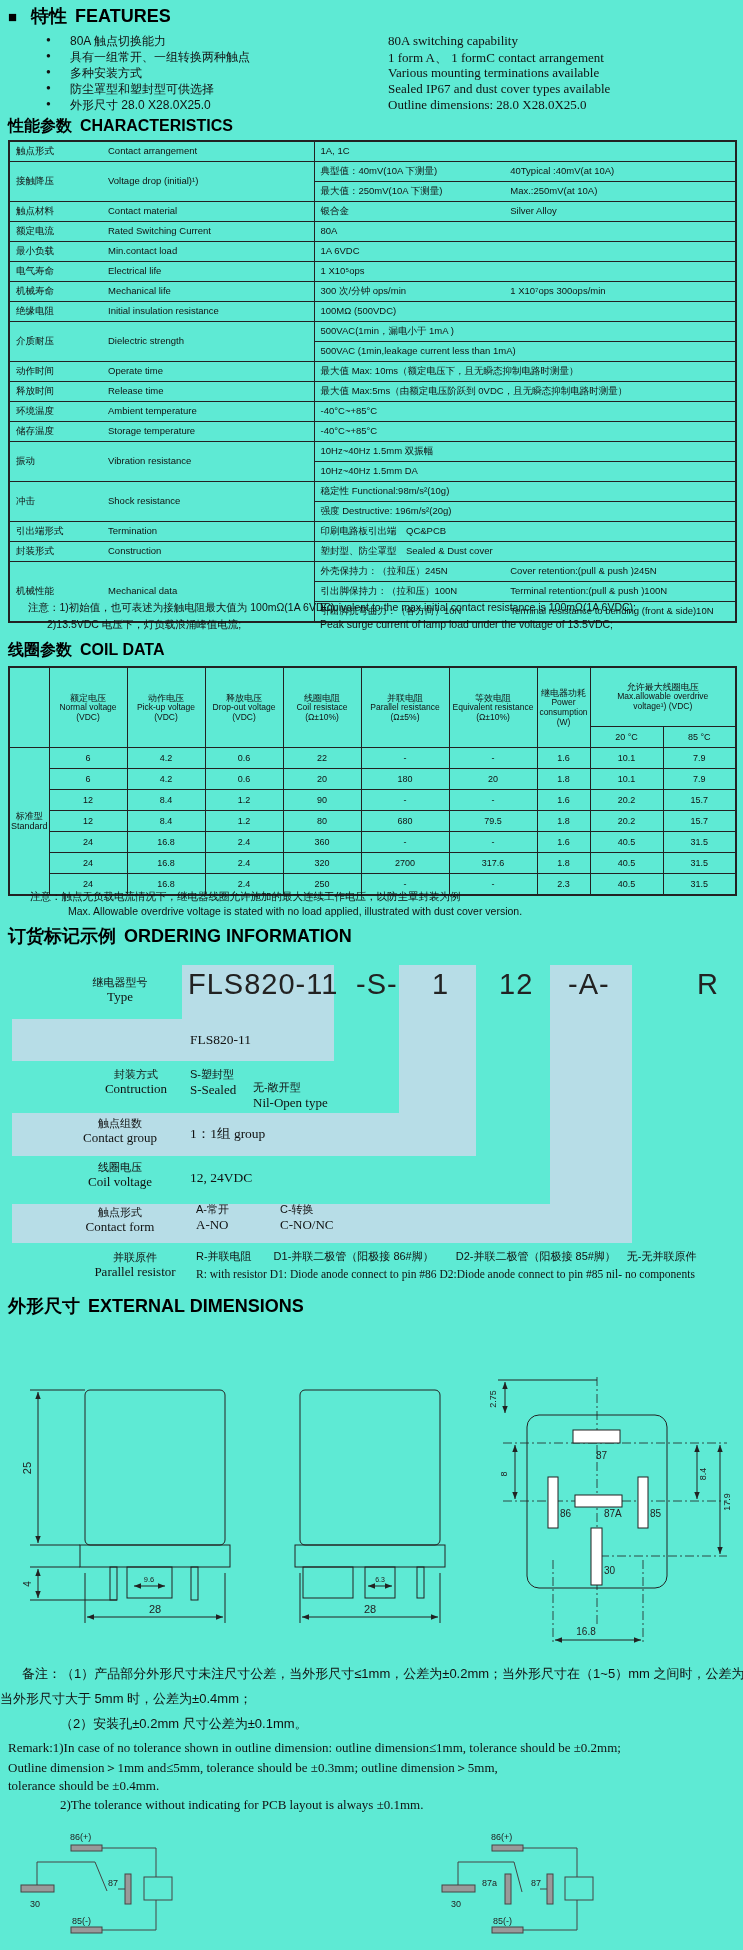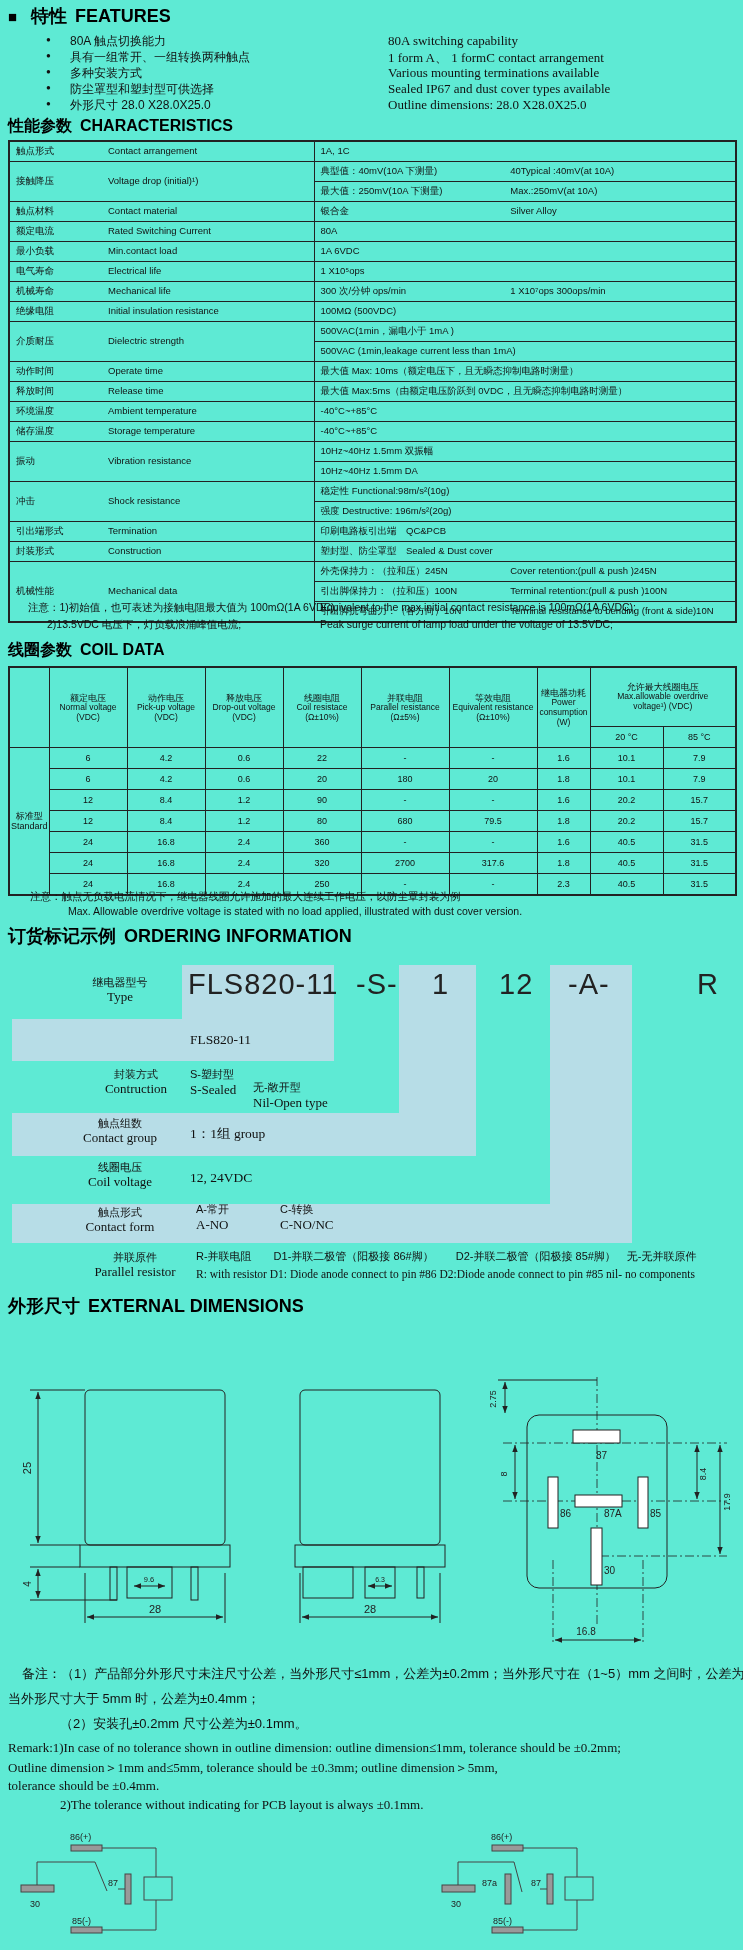--- a/index.html
+++ b/index.html
@@ -486,21 +486,21 @@
       <text x="586" y="310" font-size="10" text-anchor="middle">16.8</text>
       <text x="596" y="134" font-size="10">87</text>
       <text x="560" y="192" font-size="10">86</text>
       <text x="604" y="192" font-size="10">87A</text>
       <text x="650" y="192" font-size="10">85</text>
       <text x="604" y="249" font-size="10">30</text>
     </g>
   </svg>
 
   <div class="rem-cn" style="top:1665px;left:22px;">备注：（1）产品部分外形尺寸未注尺寸公差，当外形尺寸≤1mm，公差为±0.2mm；当外形尺寸在（1~5）mm 之间时，公差为±0.3mm；</div>
-  <div class="rem-cn" style="top:1690px;left:8px;">当外形尺寸大于 5mm 时，公差为±0.4mm；</div>
+  <div class="rem-cn" style="top:1690px;left:0;">当外形尺寸大于 5mm 时，公差为±0.4mm；</div>
   <div class="rem-cn" style="top:1715px;left:60px;">（2）安装孔±0.2mm 尺寸公差为±0.1mm。</div>
   <div class="rem-en" style="top:1740px;left:8px;">Remark:1)In case of no tolerance shown in outline dimension: outline dimension≤1mm, tolerance should be ±0.2mm;</div>
   <div class="rem-en" style="top:1759px;left:8px;">Outline dimension＞1mm and≤5mm, tolerance should be ±0.3mm; outline dimension＞5mm,</div>
   <div class="rem-en" style="top:1778px;left:8px;">tolerance should be ±0.4mm.</div>
   <div class="rem-en" style="top:1797px;left:60px;">2)The tolerance without indicating for PCB layout is always ±0.1mm.</div>
 
   <svg class="abs" style="top:1812px;left:0;" width="743" height="138" viewBox="0 0 743 138">
     <g stroke="#444" fill="none" stroke-width="1">
       <path d="M102,36 H156 V65"></path>
       <rect x="144" y="65" width="28" height="23"></rect>

